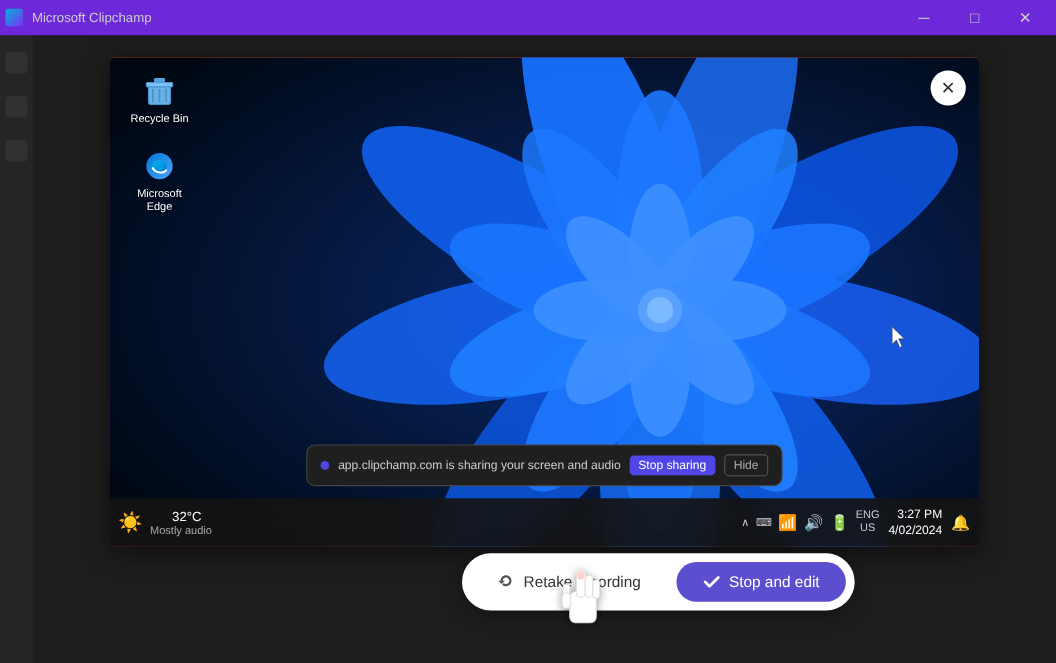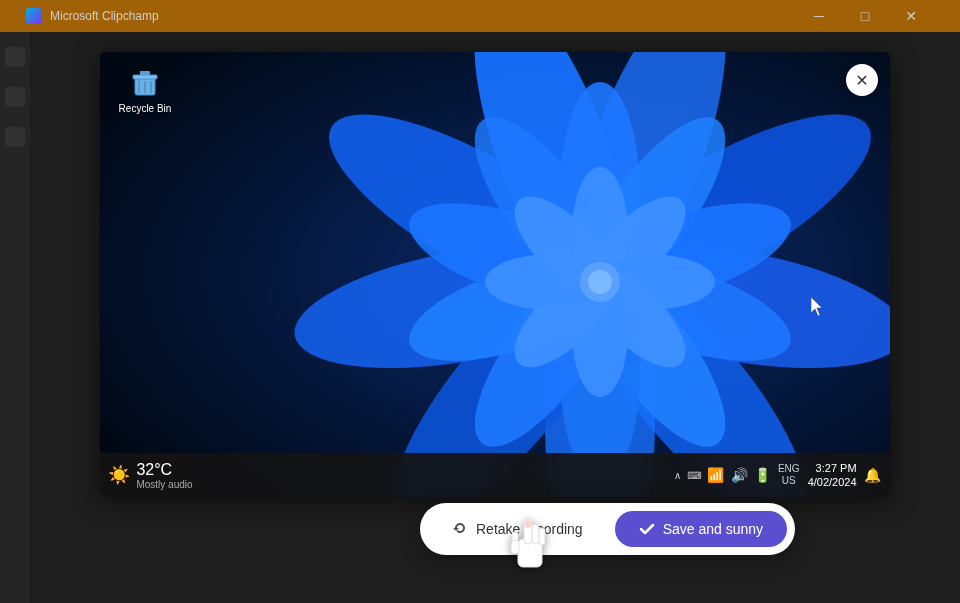--- a/index.html
+++ b/index.html
@@ -10,25 +10,25 @@
       background: #1a1a1a;
       font-family: 'Segoe UI', Arial, sans-serif;
       overflow: hidden;
       position: relative;
     }
 
     
     .titlebar {
       width: 100%;
       height: 32px;
-      background: #a16207;
+      background: #6d28d9;
       display: flex;
       align-items: center;
       justify-content: space-between;
-      padding: 0 26px;
+      padding: 0 5px;
       position: relative;
       z-index: 10;
     }
     .titlebar-left {
       display: flex;
       align-items: center;
       gap: 8px;
     }
     .titlebar-icon {
       width: 16px;
@@ -417,35 +417,61 @@
               <rect x="4" y="8" width="24" height="4" rx="1" fill="#7ac0f8" stroke="#4a90c8" stroke-width="1"></rect>
               <rect x="11" y="4" width="10" height="4" rx="1" fill="#5aa0d8"></rect>
               <line x1="10" y1="14" x2="10" y2="26" stroke="#4a90c8" stroke-width="1.5"></line>
               <line x1="16" y1="14" x2="16" y2="26" stroke="#4a90c8" stroke-width="1.5"></line>
               <line x1="22" y1="14" x2="22" y2="26" stroke="#4a90c8" stroke-width="1.5"></line>
             </svg>
           </div>
           <span class="icon-label">Recycle Bin</span>
         </div>
 
+        <div class="desktop-icon">
+          <div class="icon-img">
+            <svg width="32" height="32" viewBox="0 0 32 32">
+              <defs>
+                <linearGradient id="edge-g1" x1="0%" y1="0%" x2="100%" y2="100%">
+                  <stop offset="0%" stop-color="#0078d4"></stop>
+                  <stop offset="100%" stop-color="#4da3ff"></stop>
+                </linearGradient>
+                <linearGradient id="edge-g2" x1="0%" y1="0%" x2="100%" y2="100%">
+                  <stop offset="0%" stop-color="#00b7f1"></stop>
+                  <stop offset="100%" stop-color="#0078d4"></stop>
+                </linearGradient>
+              </defs>
+              <path d="M28 16C28 9.4 22.6 4 16 4C9.4 4 4 9.4 4 16C4 22.6 9.4 28 16 28C22.6 28 28 22.6 28 16Z" fill="url(#edge-g1)"></path>
+              <path d="M20 12C20 12 18 10 14 11C10 12 8 16 10 20C12 24 17 24 20 22C23 20 23 16 22 14" fill="url(#edge-g2)" stroke="none"></path>
+              <path d="M10 18C10 18 12 22 17 22C20 22 22 20 22 20" fill="none" stroke="white" stroke-width="2" stroke-linecap="round"></path>
+            </svg>
+          </div>
+          <span class="icon-label">Microsoft Edge</span>
+        </div>
       </div>
 
       <div class="desktop-cursor">
         <svg width="14" height="20" viewBox="0 0 14 20">
           <path d="M0 0 L0 16 L4 12 L7 19 L9 18 L6 11 L11 11 Z" fill="white" stroke="#333" stroke-width="0.5"></path>
         </svg>
       </div>
 
+      <div class="sharing-bar">
+        <div class="sharing-dot"></div>
+        <span class="sharing-text">app.clipchamp.com is sharing your screen and audio</span>
+        <button class="sharing-btn">Stop sharing</button>
+        <button class="sharing-hide-btn">Hide</button>
+      </div>
 
       <div class="taskbar">
         <div class="taskbar-left">
           <div class="weather-widget">
             <span style="font-size:18px;">☀️</span>
             <div>
-              <div style="font-size:16px; color:#fff;">32°C</div>
+              <div style="font-size:12px; color:#fff;margin-left:20px;">32°C</div>
               <div style="font-size:10px; color:#aaa;">Mostly audio</div>
             </div>
           </div>
         </div>
         <div class="taskbar-right">
           <div class="system-tray">
             <span>∧</span>
             <span>⌨</span>
             <span style="font-size:14px;">📶</span>
             <span style="font-size:14px;">🔊</span>
@@ -470,21 +496,21 @@
     <button class="btn-retake">
       <svg width="16" height="16" viewBox="0 0 16 16">
         <path d="M8 2C5.2 2 3 4.2 3 7H1L4 10L7 7H5C5 5.3 6.3 4 8 4C9.7 4 11 5.3 11 7C11 8.7 9.7 10 8 10C7.1 10 6.4 9.6 5.9 9.1L4.5 10.5C5.4 11.4 6.6 12 8 12C10.8 12 13 9.8 13 7C13 4.2 10.8 2 8 2Z" fill="#555"></path>
       </svg>
       <span>Retake recording</span>
     </button>
     <button class="btn-save">
       <svg width="16" height="16" viewBox="0 0 16 16">
         <path d="M2 8L6 12L14 4" stroke="white" stroke-width="2.5" fill="none" stroke-linecap="round" stroke-linejoin="round"></path>
       </svg>
-      <span>Save and sunny</span>
+      <span>Stop and edit</span>
     </button>
   </div>
 
   <div class="cursor-hand">
     <svg width="60" height="70" viewBox="0 0 60 70">
 
       <g transform="translate(10, 5)">
 
         <rect x="8" y="25" width="24" height="28" rx="5" fill="white" stroke="#e0e0e0" stroke-width="1"></rect>
 

